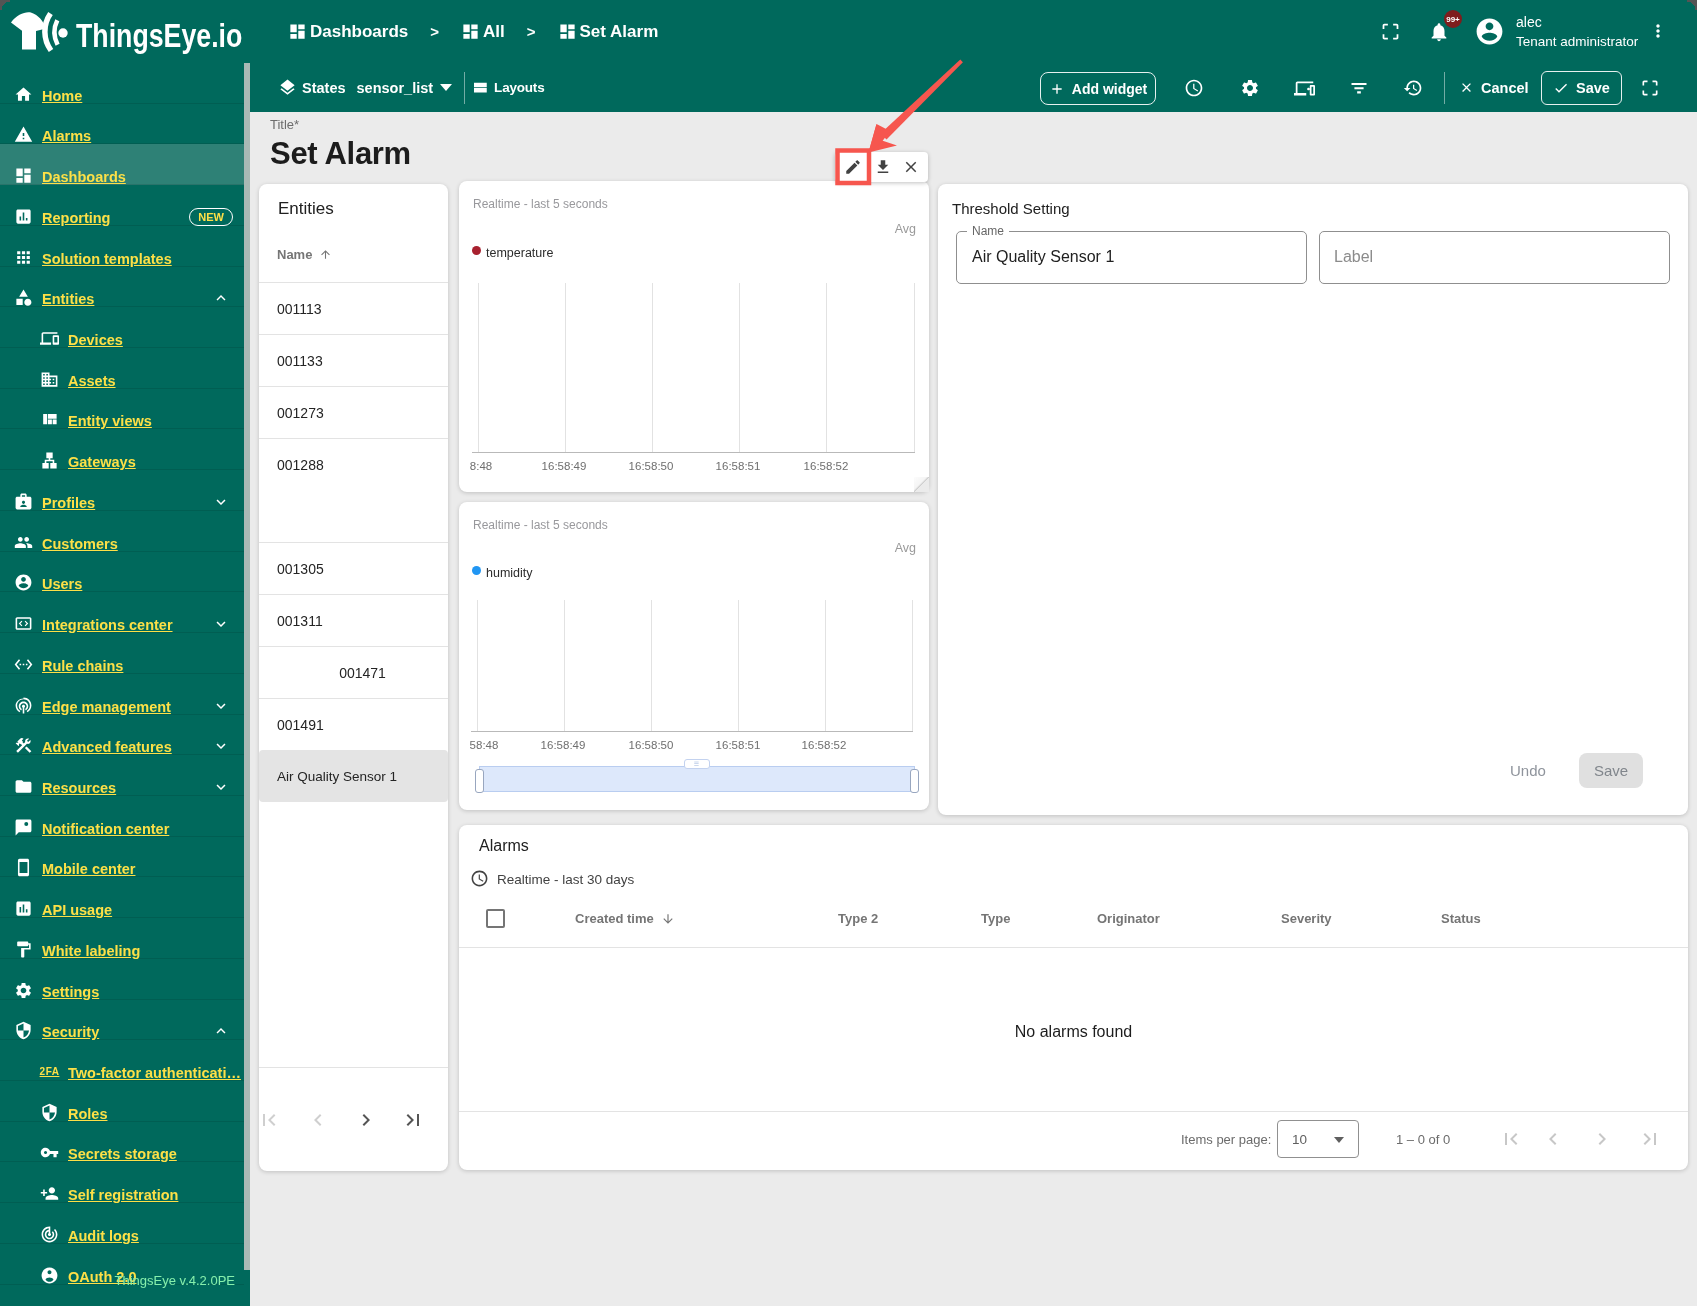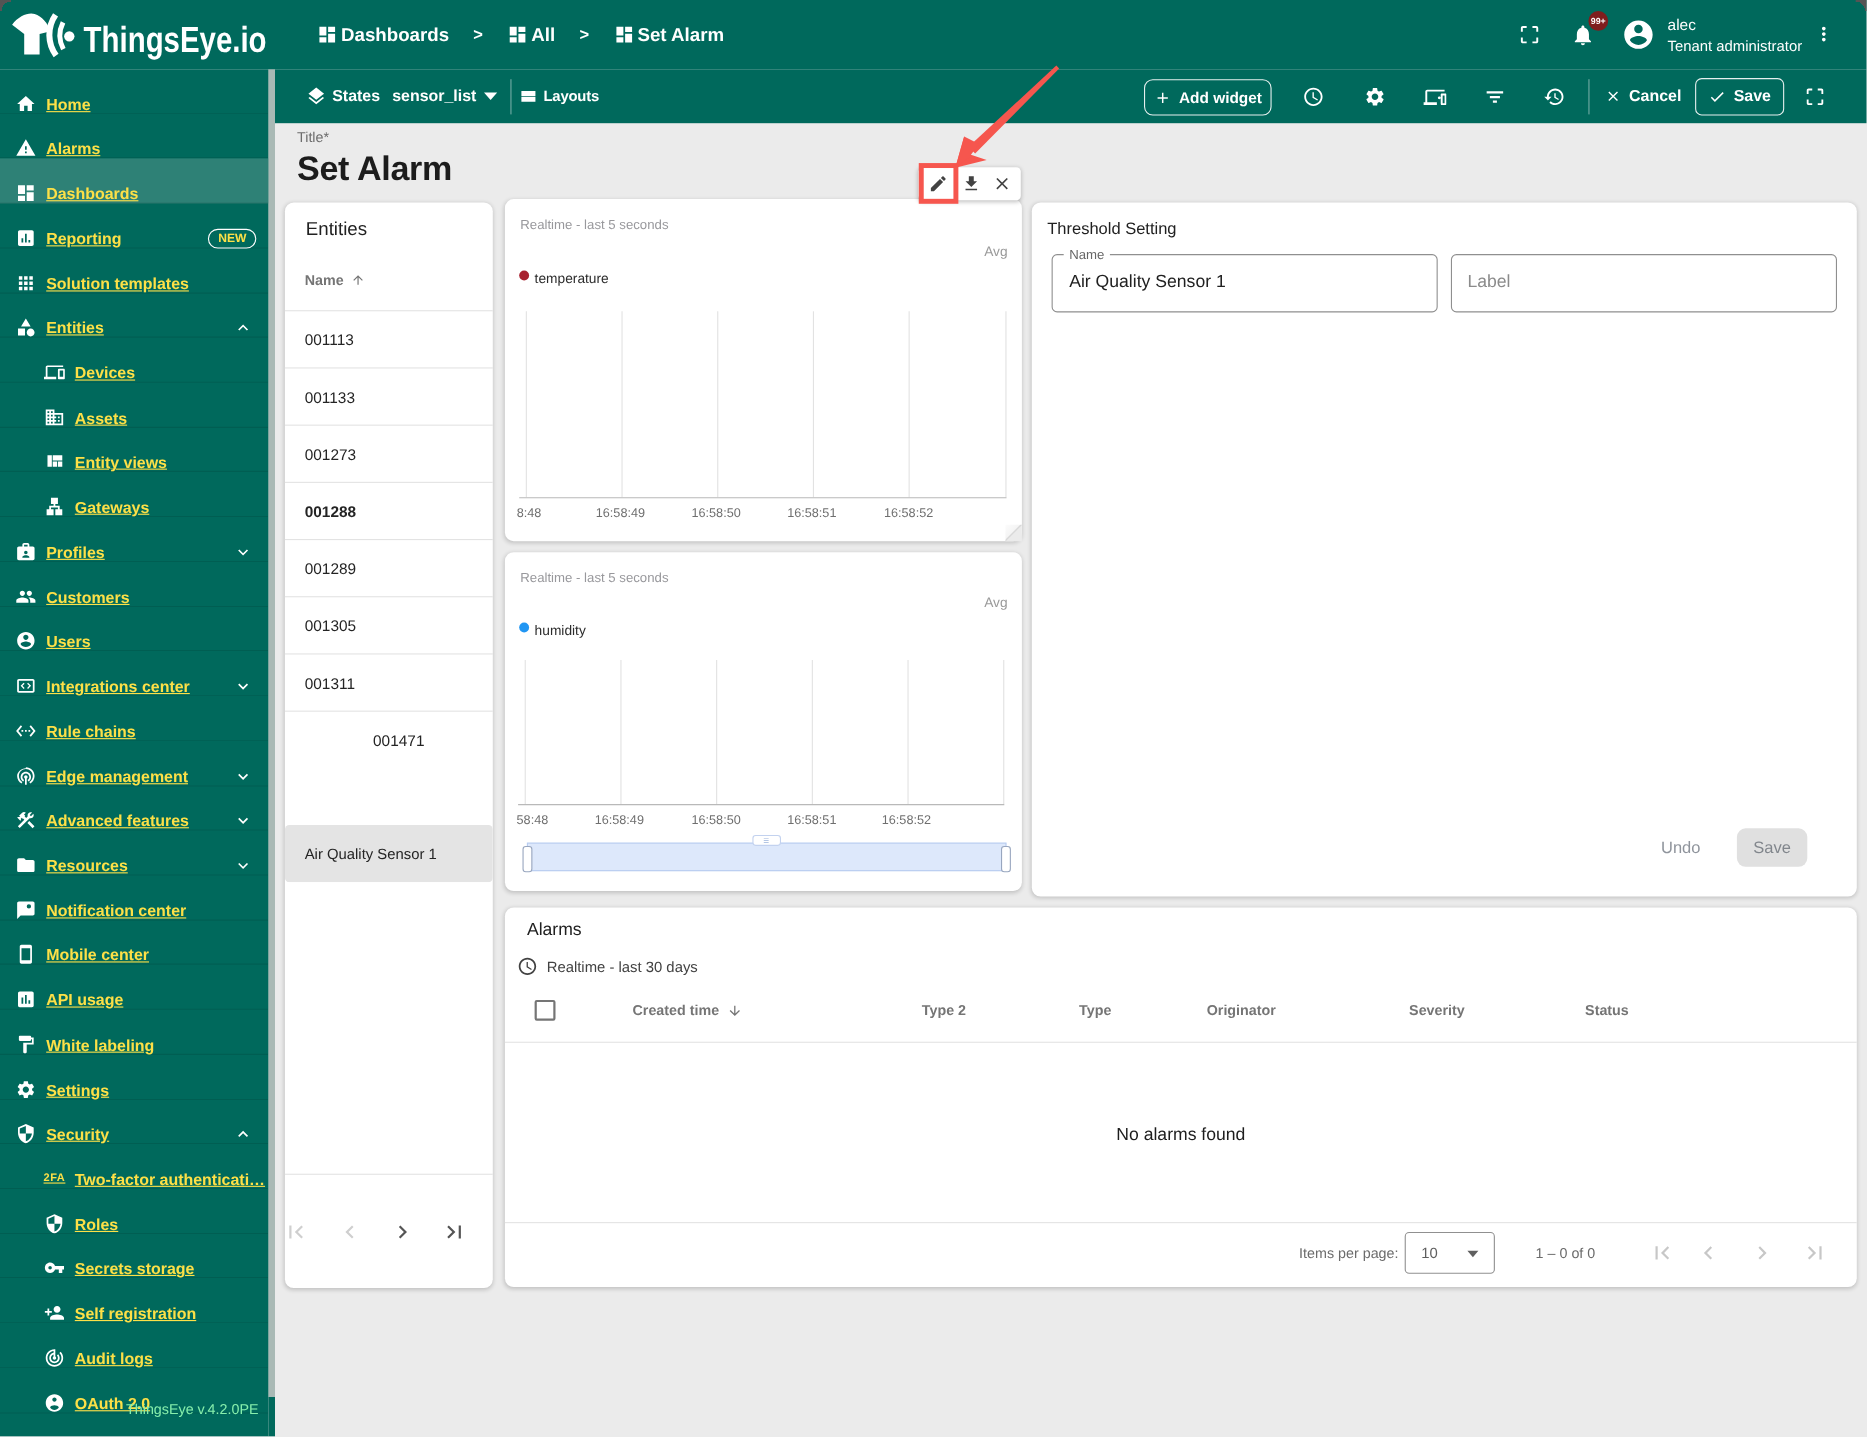--- a/index.html
+++ b/index.html
@@ -345,25 +345,25 @@
   </div>
 
   <div class="card" id="entities" style="left:259px; top:184px; width:189px; height:987px;">
     <div class="abs" style="left:19px; top:15px; font-size:17px; color:#212121;">Entities</div>
     <div class="abs" style="left:18px; top:63px; font-size:13px; font-weight:bold; color:#757575;">Name <svg class="ico" width="13" height="13" viewBox="0 0 24 24" fill="#757575" style="margin-left:3px; margin-top:-2px;">
           <path d="M4 12l1.41 1.41L11 7.83V20h2V7.83l5.58 5.59L20 12l-8-8-8 8z"></path>
         </svg></div>
     <div class="erow" style="top:98px;">001113</div>
     <div class="erow" style="top:150px;">001133</div>
     <div class="erow" style="top:202px;">001273</div>
-    <div class="erow" style="top:254px;font-weight:bold;">001288</div>
-    <div class="erow" style="top:306px;">001289</div>
+    <div class="erow" style="top:254px;">001288</div>
     <div class="erow" style="top:358px;">001305</div>
     <div class="erow" style="top:410px;">001311</div>
     <div class="erow" style="top:462px;text-align:center;">001471</div>
+    <div class="erow" style="top:514px;">001491</div>
     <div class="erow sel2" style="top:566px;">Air Quality Sensor 1</div>
     <div class="abs" style="left:0; top:883px; width:189px; border-top:1px solid #e3e3e3;"></div>
     <svg class="abs" style="left:-2px; top:924px;" width="24" height="24" viewBox="0 0 24 24" fill="#cfcfcf">
         <path d="M18.41 16.59L13.82 12l4.59-4.59L17 6l-6 6 6 6zM6 6h2v12H6z"></path>
       </svg>
     <svg class="abs" style="left:47px; top:924px;" width="24" height="24" viewBox="0 0 24 24" fill="#cfcfcf">
         <path d="M15.41 7.41L14 6l-6 6 6 6 1.41-1.41L10.83 12z"></path>
       </svg>
     <svg class="abs" style="left:95px; top:924px;" width="24" height="24" viewBox="0 0 24 24" fill="#555">
         <path d="M10 6L8.59 7.41 13.17 12l-4.58 4.59L10 18l6-6z"></path>

